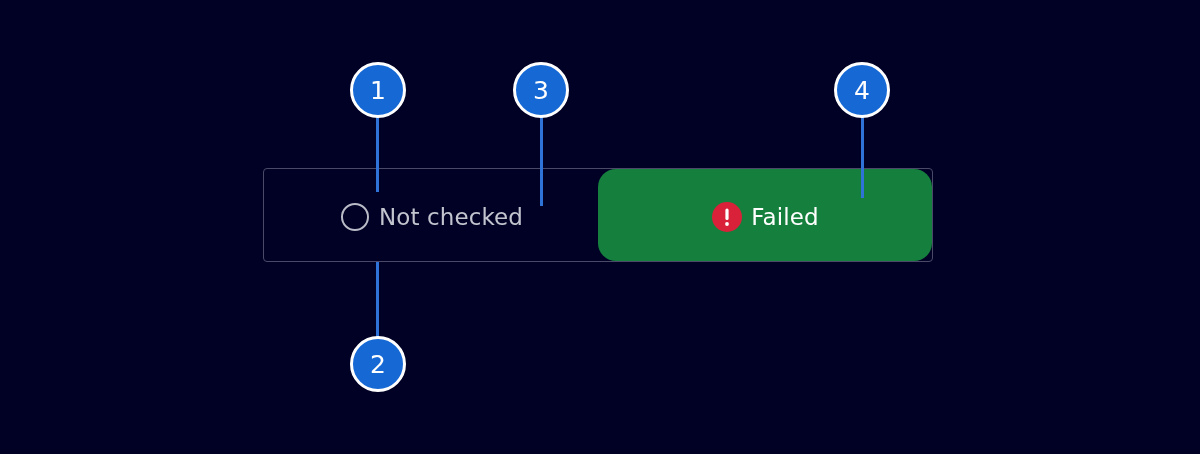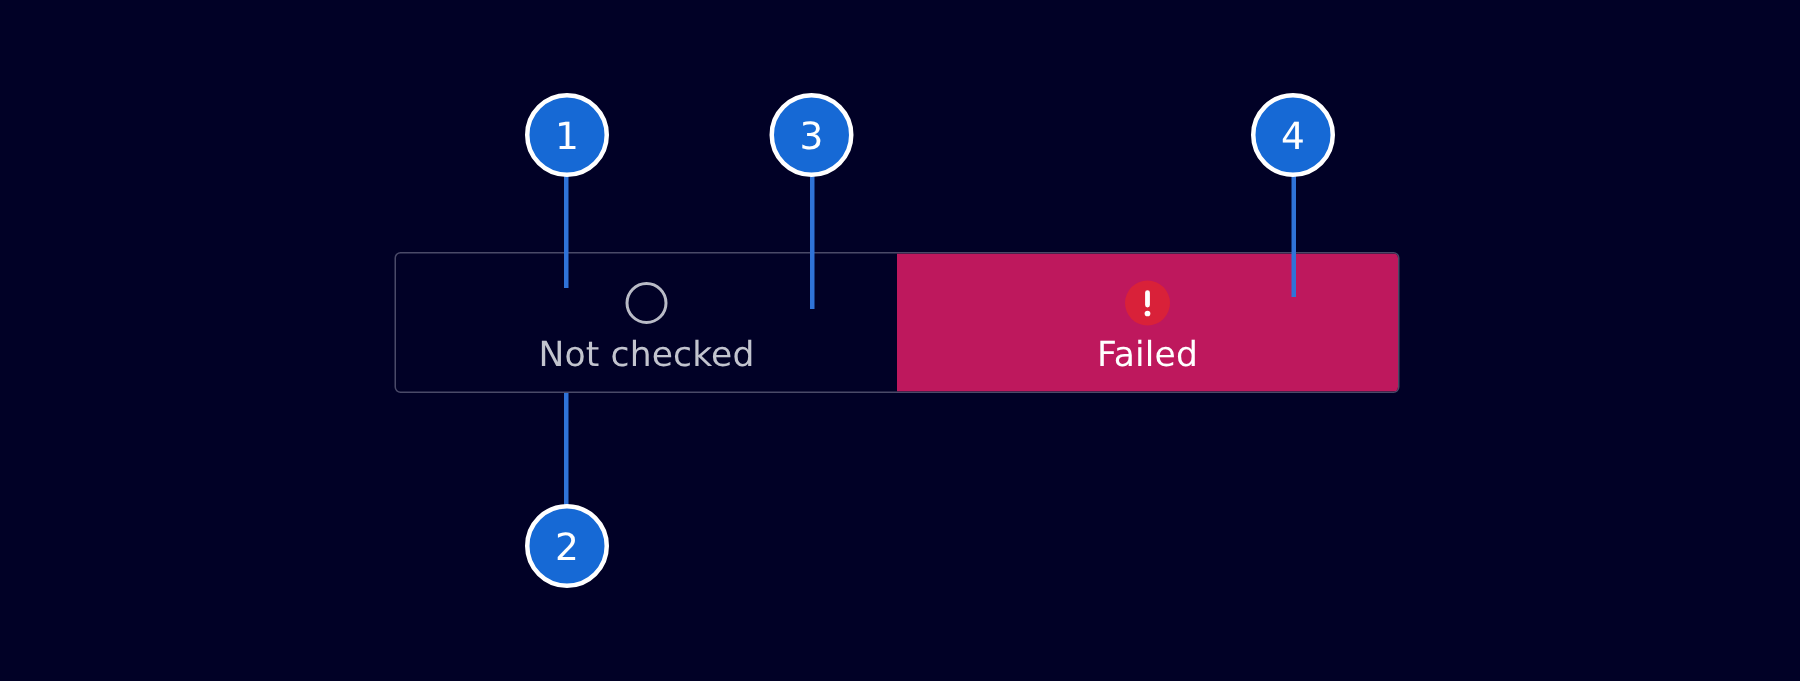--- a/index.html
+++ b/index.html
@@ -25,32 +25,33 @@
     box-sizing: border-box;
     border: 1px solid #4a4a68;
     border-radius: 4px;
     display: flex;
     align-items: stretch;
     overflow: hidden;
   }
   .segment {
     flex: 1 1 0;
     display: flex;
-    flex-direction: column;
+    flex-direction: row;
     align-items: center;
     justify-content: center;
     box-sizing: border-box;
     padding-top: 4px;
     gap: 8px;
     background: transparent;
     cursor: pointer;
     user-select: none;
   }
   .segment.selected {
-    background: #be185d;
+    background: #15803d;
+    border-radius: 18px;
   }
   .segment-icon {
     height: 32px;
     display: flex;
     align-items: center;
     justify-content: center;
   }
   .segment-label {
     font-size: 23px;
     line-height: 1;

